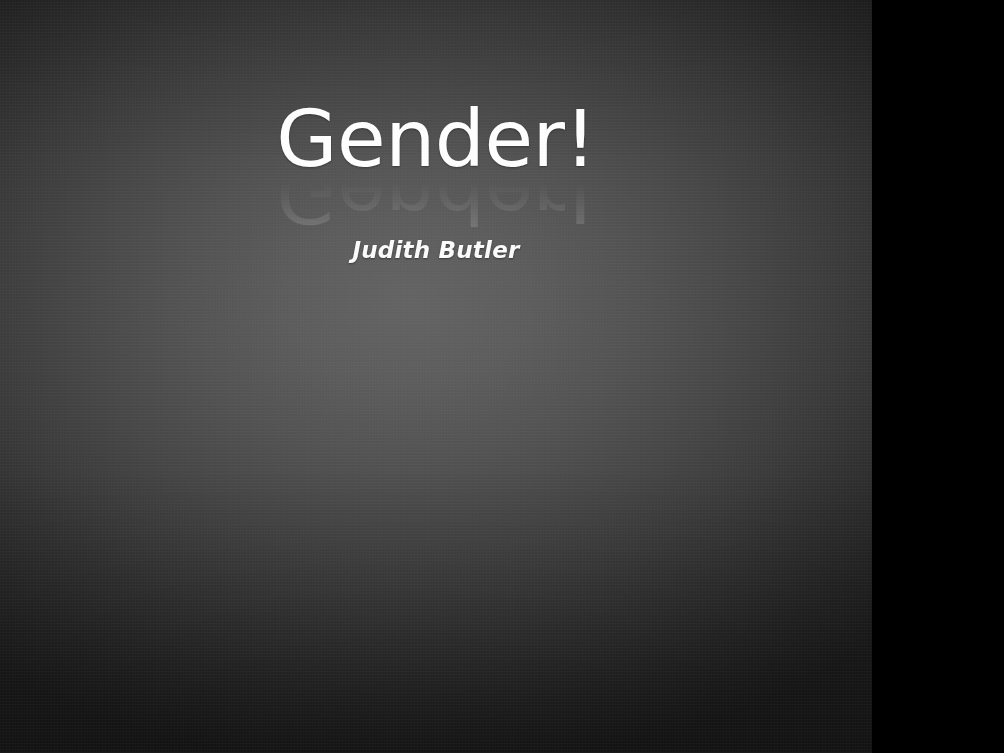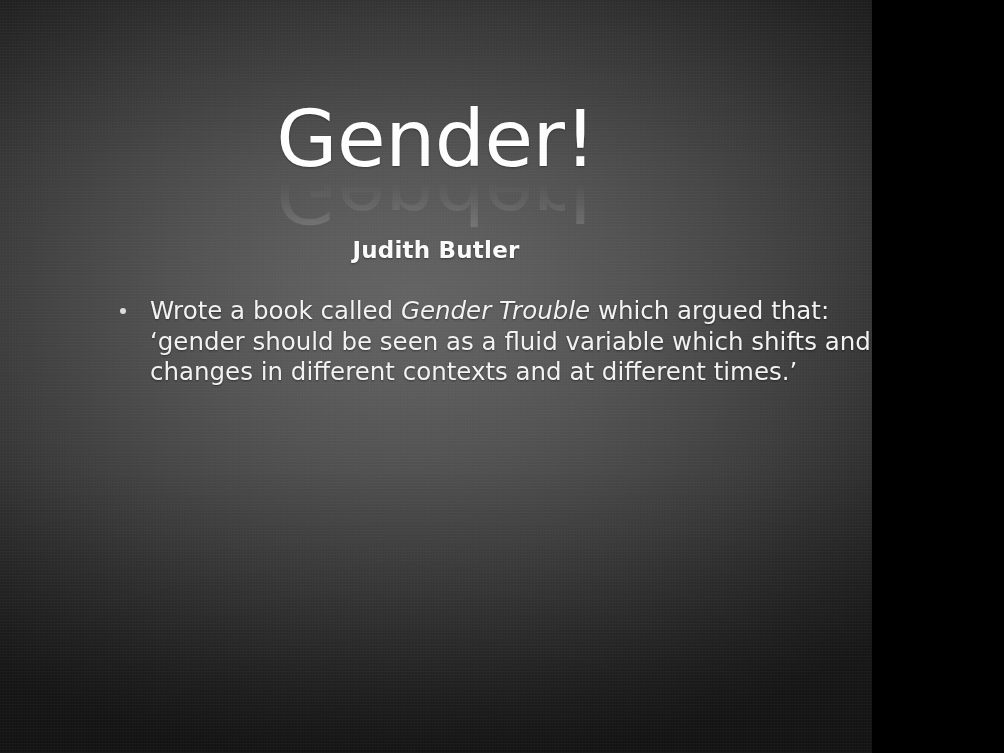--- a/index.html
+++ b/index.html
@@ -94,20 +94,21 @@
     position: absolute;
     top: 237px;
     left: 0;
     width: 100%;
     text-align: center;
     font-size: 23px;
     font-weight: bold;
     color: #fafafa;
     letter-spacing: 0.2px;
     text-shadow: 0 1px 2px rgba(0,0,0,0.4);
+    font-style: italic;
   }
 
   
   .bullets {
     position: absolute;
     top: 296px;
     left: 112px;
     width: 810px;
   }
   .bullet-item {
@@ -152,25 +153,19 @@
 
     <div class="title-block">
       <div class="title-main">Gender!</div>
       <div class="title-reflection">Gender!</div>
     </div>
 
     <div class="subtitle">Judith Butler</div>
 
     <div class="bullets">
 
-      <div class="bullet-item">
-        <span class="bullet-marker"></span>
-        <span class="bullet-text">Wrote a book called <em>Gender Trouble</em> which argued that:
-‘gender should be seen as a fluid variable which shifts and
-changes in different contexts and at different times.’</span>
-      </div>
 
 
 
     </div>
 
   </div>
 </div>
 
 </body></html>

